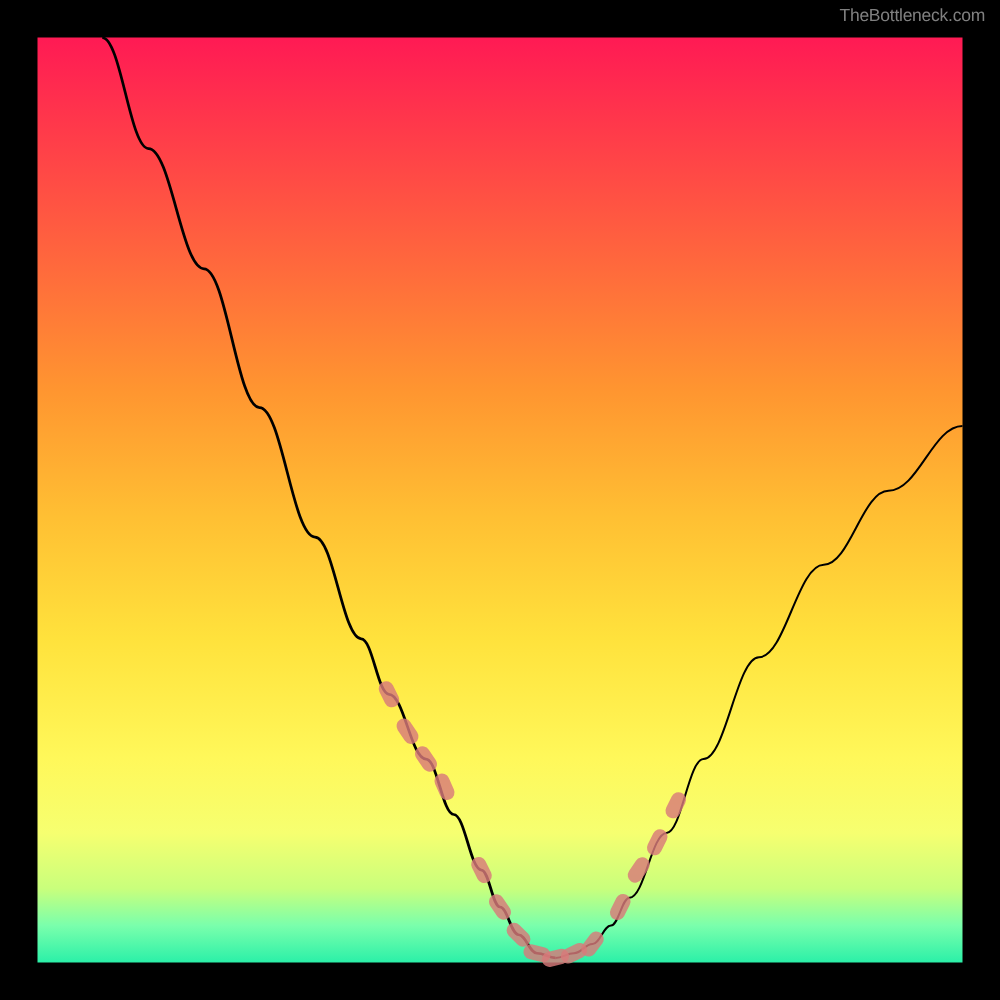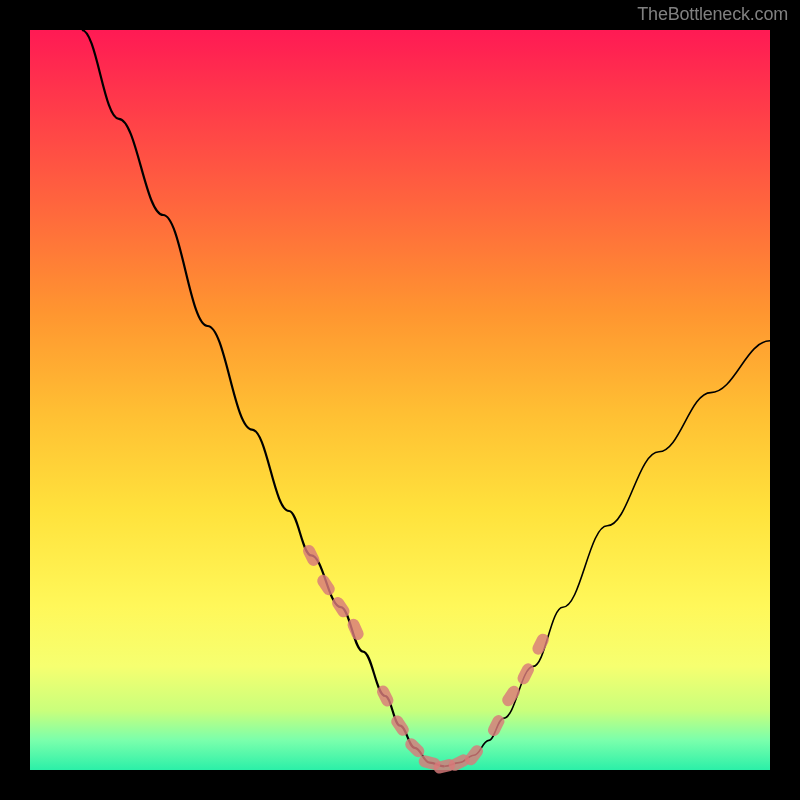--- a/index.html
+++ b/index.html
@@ -36,21 +36,21 @@
       #f6ff70 86%,
       #c9ff7c 92%,
       #7affac 96%,
       #2bf0a8 100%);
   }
   .watermark {
     position: absolute;
     top: 4px;
     right: 12px;
     color: #808080;
-    font-size: 18px;
+    font-size: 14px;
     font-weight: 500;
     letter-spacing: -0.2px;
     user-select: none;
   }
   svg.curve {
     position: absolute;
     left: 0;
     top: 0;
     width: 740px;
     height: 740px;

